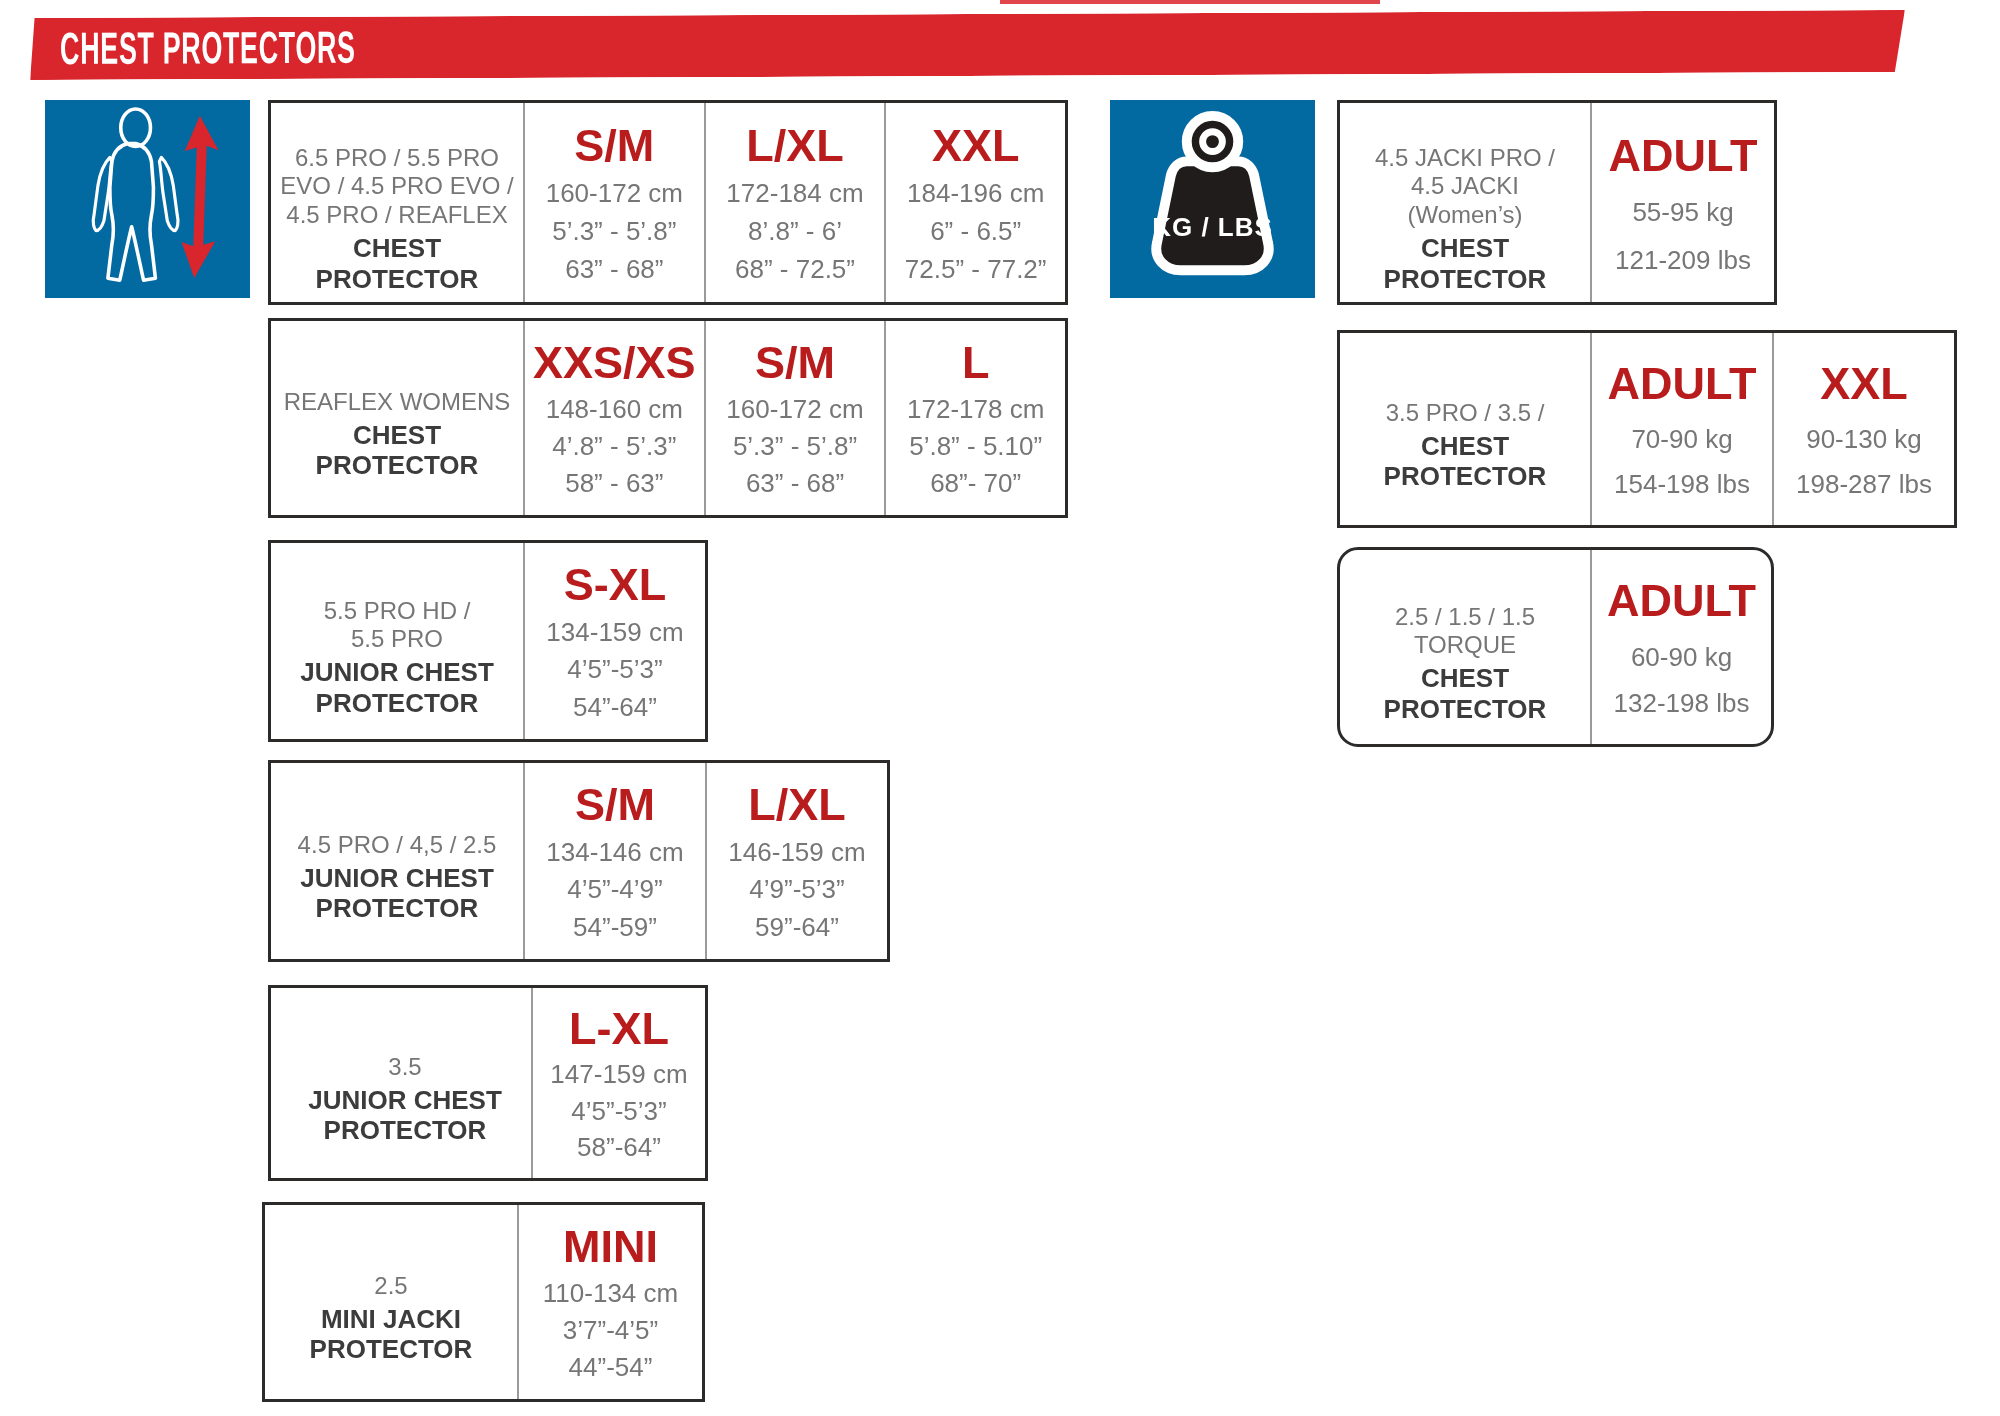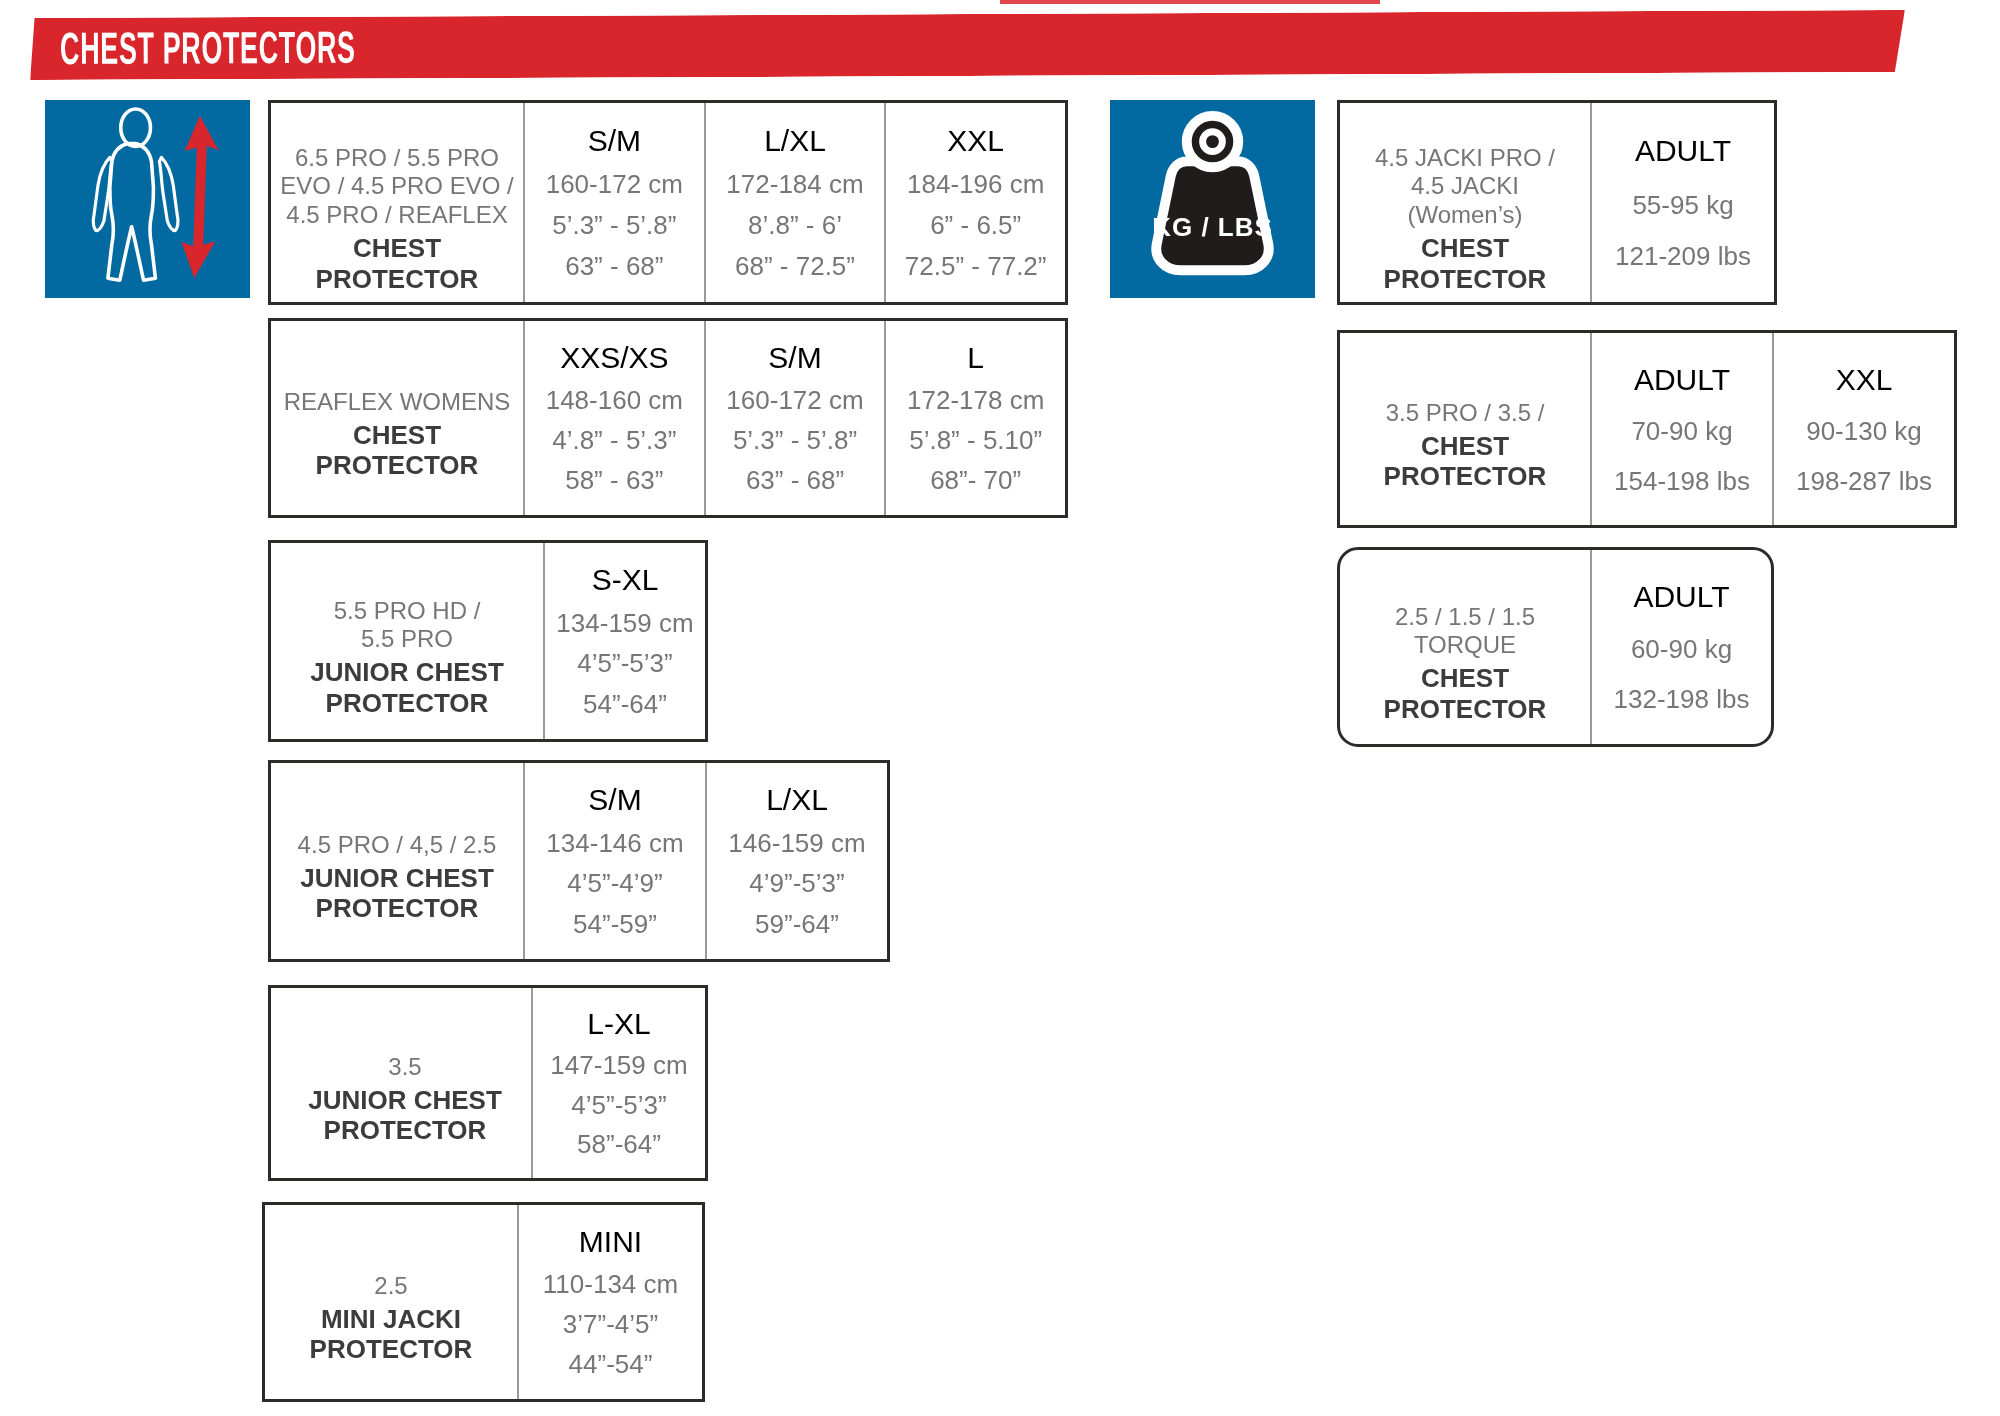--- a/index.html
+++ b/index.html
@@ -26,21 +26,21 @@
   .kg-label{position:absolute;left:0;right:0;top:112px;text-align:center;color:#ffffff;
     font-weight:700;font-size:26px;letter-spacing:1px;}
 
   
   .tbl{position:absolute;display:flex;background:#ffffff;border:3px solid #2d2a2a;box-sizing:border-box;}
   .cell{display:flex;flex-direction:column;align-items:center;box-sizing:border-box;}
   .label{justify-content:center;text-align:center;padding:6px 8px;flex:none;margin-top:33px;}
   .col{flex:1;border-left:2px solid #9a9a9a;justify-content:space-evenly;text-align:center;padding:8px 4px;}
   .g{color:#767676;font-size:24px;line-height:1.2;white-space:pre-line;}
   .b{color:#3c3c3c;font-weight:700;font-size:26px;line-height:1.18;white-space:pre-line;margin-top:3px;}
-  .sz{color:#000000;font-weight:400;font-size:30px;line-height:1;}
+  .sz{color:#b91c1c;font-weight:700;font-size:45px;line-height:1;}
   .v{color:#767676;font-size:26px;line-height:1;}
 </style>
 </head>
 <body>
 
 <div class="canvas">
 
   <div class="red-sliver"></div>
 
   <div class="banner">
@@ -114,21 +114,21 @@
     </div>
     <div class="cell col">
       <div class="sz">L</div>
       <div class="v">172-178 cm</div>
       <div class="v">5’.8” - 5.10”</div>
       <div class="v">68”- 70”</div>
     </div>
   </div>
 
   <div class="tbl" style="left:268px;top:540px;width:440px;height:202px;">
-    <div class="cell label" style="width:272px;">
+    <div class="cell label" style="width:252px;">
       <div class="g">5.5 PRO HD /
 5.5 PRO</div>
       <div class="b">JUNIOR CHEST
 PROTECTOR</div>
     </div>
     <div class="cell col">
       <div class="sz">S-XL</div>
       <div class="v">134-159 cm</div>
       <div class="v">4’5”-5’3”</div>
       <div class="v">54”-64”</div>

